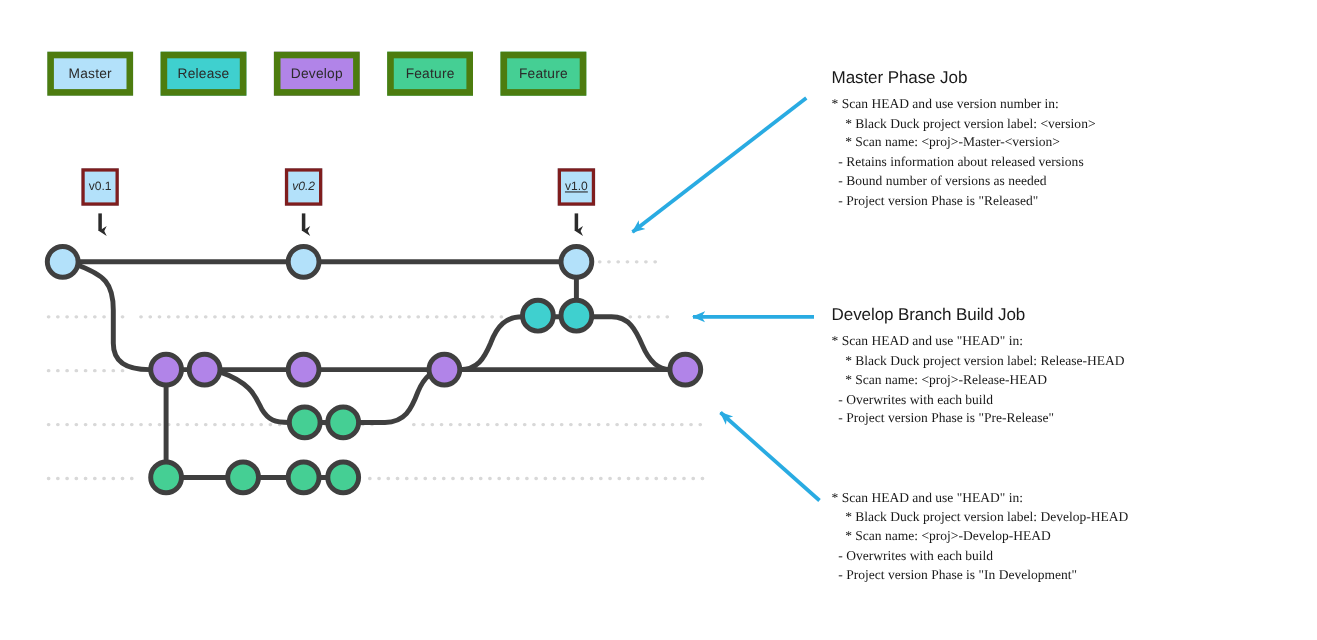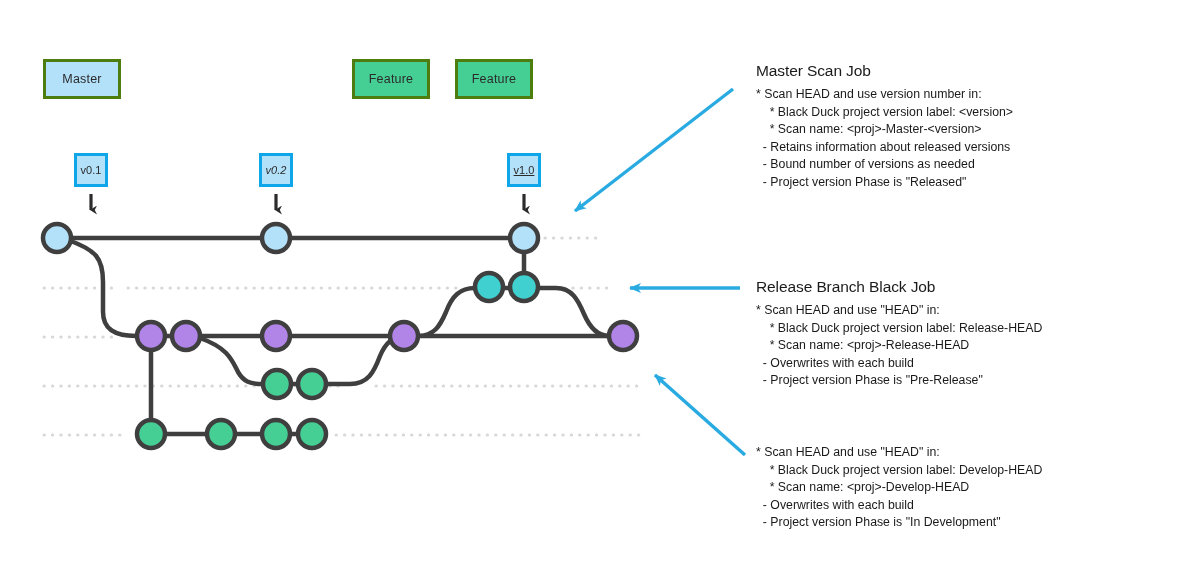--- a/index.html
+++ b/index.html
@@ -21,38 +21,37 @@
     left: 0;
     top: 0;
     width: 740px;
     height: 120px;
   }
   .legend-chip {
     position: absolute;
     top: 47px;
     width: 78px;
     height: 40px;
-    border: 3px solid #4d7c0f;
+    border: 6px solid #4d7c0f;
     box-sizing: border-box;
     display: flex;
     align-items: center;
     justify-content: center;
     font-size: 12.5px;
     color: #2b2b2b;
     font-family: "Liberation Sans", sans-serif;
     letter-spacing: 0.2px;
-    margin-top: 12px;
   }
 
   
   .version-tag {
     position: absolute;
     width: 34px;
     height: 34px;
-    border: 3px solid #0ea5e9;
+    border: 3px solid #7f1d1d;
     box-sizing: border-box;
     background: #b3e1fa;
     display: flex;
     align-items: center;
     justify-content: center;
     font-size: 11px;
     color: #2b2b2b;
     font-family: "Liberation Sans", sans-serif;
   }
 
@@ -69,37 +68,43 @@
     left: 756px;
   }
   .annot-title {
     font-family: "Liberation Sans", sans-serif;
     font-size: 15.5px;
     color: #1a1a1a;
     margin: 0 0 6px 0;
     letter-spacing: -0.1px;
   }
   .annot-body {
-    font-family: Liberation Sans, sans-serif;
+    font-family: Liberation Serif, serif;
     font-size: 12.3px;
     line-height: 17.6px;
     color: #1a1a1a;
     white-space: pre;
     margin: 0;
   }
   #annot-master   { top: 62px; }
   #annot-release  { top: 278px; }
   #annot-develop  { top: 444px; }
 </style>
 </head>
 <body>
 
 <div id="legend">
   <div class="legend-chip" style="left:43px;background:#b3e1fa;">
     <span>Master</span>
+  </div>
+  <div class="legend-chip" style="left:146px;background:#3fd0cf;">
+    <span>Release</span>
+  </div>
+  <div class="legend-chip" style="left:249px;background:#b184e8;">
+    <span>Develop</span>
   </div>
   <div class="legend-chip" style="left:352px;background:#45cf94;">
     <span>Feature</span>
   </div>
   <div class="legend-chip" style="left:455px;background:#45cf94;">
     <span>Feature</span>
   </div>
 </div>
 
 <div class="version-tag" style="left:74px;top:153px;">
@@ -191,31 +196,31 @@
   </g>
 
   <g stroke="#29ABE2" stroke-width="3.4" fill="none" stroke-linecap="butt">
     <line x1="733" y1="89" x2="575" y2="211" marker-end="url(#blueArrow)"></line>
     <line x1="740" y1="288" x2="630" y2="288" marker-end="url(#blueArrow)"></line>
     <line x1="745" y1="455" x2="655" y2="375" marker-end="url(#blueArrow)"></line>
   </g>
 </svg>
 
 <div class="annot" id="annot-master">
-  <div class="annot-title">Master Scan Job</div>
+  <div class="annot-title">Master Phase Job</div>
   <pre class="annot-body">* Scan HEAD and use version number in:
     * Black Duck project version label: &lt;version&gt;
     * Scan name: &lt;proj&gt;-Master-&lt;version&gt;
   - Retains information about released versions
   - Bound number of versions as needed
   - Project version Phase is "Released"</pre>
 </div>
 
 <div class="annot" id="annot-release">
-  <div class="annot-title">Release Branch Black Job</div>
+  <div class="annot-title">Develop Branch Build Job</div>
   <pre class="annot-body">* Scan HEAD and use "HEAD" in:
     * Black Duck project version label: Release-HEAD
     * Scan name: &lt;proj&gt;-Release-HEAD
   - Overwrites with each build
   - Project version Phase is "Pre-Release"</pre>
 </div>
 
 <div class="annot" id="annot-develop">
   <pre class="annot-body">* Scan HEAD and use "HEAD" in:
     * Black Duck project version label: Develop-HEAD

